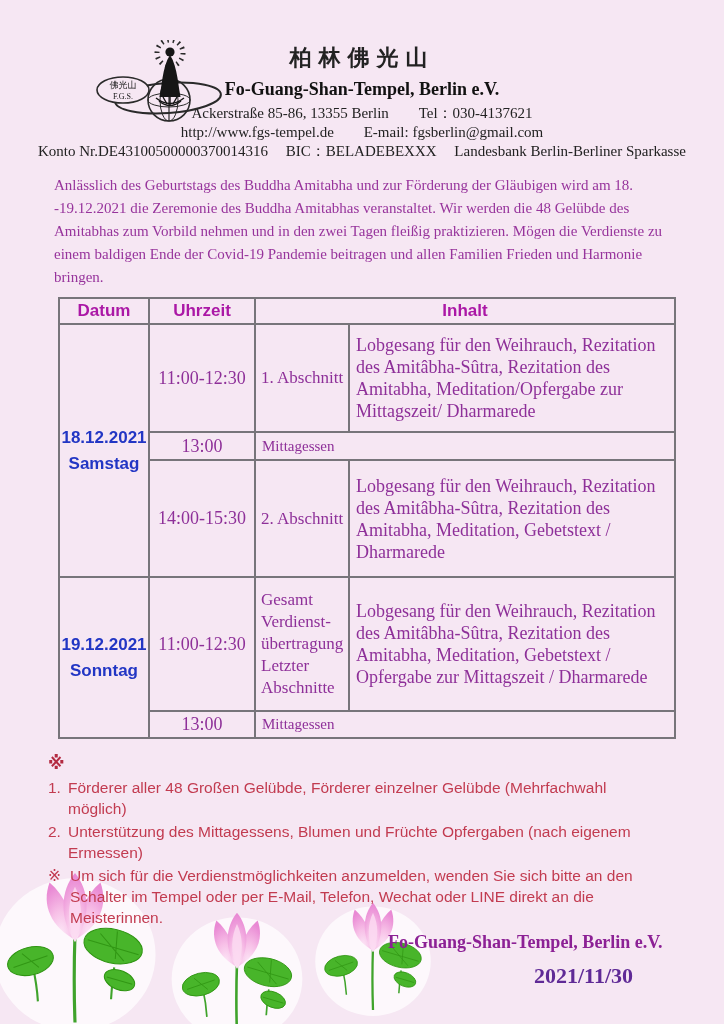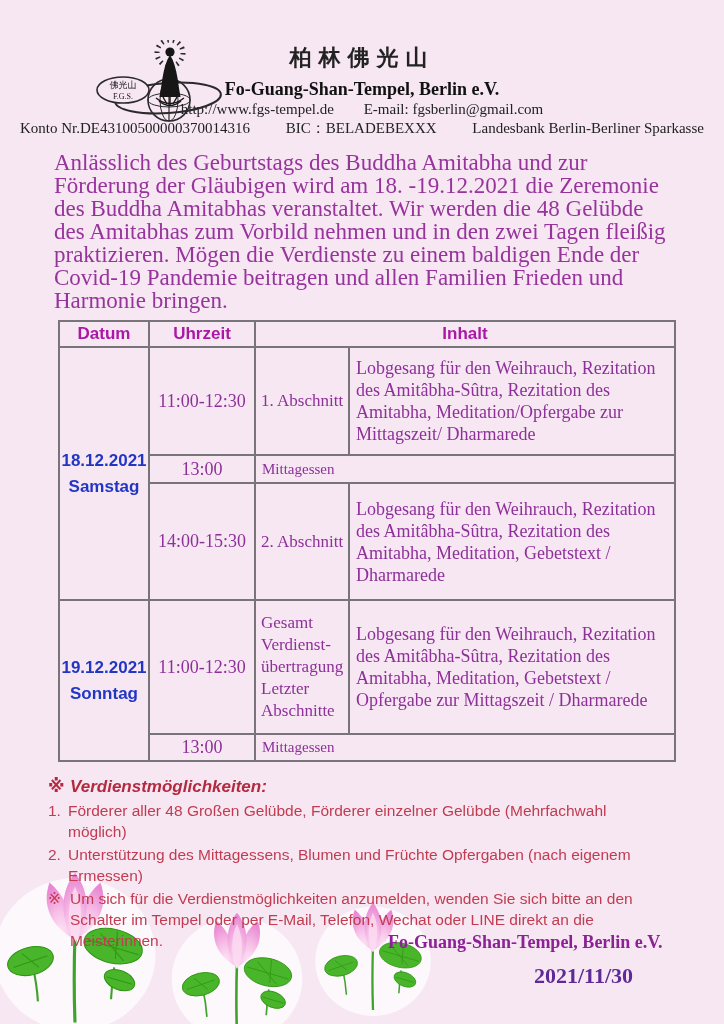--- a/index.html
+++ b/index.html
@@ -11,27 +11,27 @@
   }
 
   
   .logo { position:absolute; left:96px; top:40px; z-index:3; }
   .header-block { position:relative; padding-top:46px; text-align:center; z-index:2; }
   .cn-title { font-size:22px; line-height:24px; letter-spacing:7px; font-weight:600; color:#222; }
   .org-name { margin-top:8px; font-size:18px; line-height:22px; font-weight:bold; color:#111; }
   .contact-line { margin-top:4px; font-size:15px; line-height:19px; color:#222; }
   .contact-line.tight { margin-top:0; line-height:18px; }
   .gap-md { display:inline-block; margin-left:26px; }
-  .gap-sm { display:inline-block; margin-left:32px; }
+  .gap-sm { display:inline-block; margin-left:14px; }
   .konto-line { margin-top:1px; font-size:15px; line-height:19px; color:#222; white-space:nowrap; }
 
   
   .intro {
     margin:13px auto 0 54px; width:618px;
-    font-size:23px; line-height:23px; color:#97349c; text-align:left;
+    font-size:15px; line-height:23px; color:#97349c; text-align:left;
   }
 
   
   table.schedule {
     margin:8px 0 0 58px; border-collapse:collapse; table-layout:fixed;
     width:616px; background:transparent;
   }
   table.schedule col.c1 { width:90px; }
   table.schedule col.c2 { width:106px; }
   table.schedule col.c3 { width:94px; }
@@ -143,20 +143,24 @@
         <ellipse cx="27" cy="50" rx="26" ry="13" fill="#f6e7f3" stroke="#2a2a2a" stroke-width="1.6"></ellipse>
         <text x="27" y="48" text-anchor="middle" font-size="9" fill="#161616">佛光山</text>
         <text x="27" y="59" text-anchor="middle" font-size="8" fill="#161616">F.G.S.</text>
       </g>
     </svg>
   </div>
 
   <div class="header-block">
     <div class="cn-title">柏林佛光山</div>
     <div class="org-name">Fo-Guang-Shan-Tempel, Berlin e.V.</div>
+    <div class="contact-line">
+      <span>Ackerstraße 85-86, 13355 Berlin</span>
+      <span class="gap-md">Tel：030-4137621</span>
+    </div>
     <div class="contact-line tight">
       <span>http://www.fgs-tempel.de</span>
       <span class="gap-md">E-mail: fgsberlin@gmail.com</span>
     </div>
     <div class="konto-line">
       <span>Konto Nr.DE43100500000370014316</span>
       <span class="gap-sm">BIC：BELADEBEXXX</span>
       <span class="gap-sm">Landesbank Berlin-Berliner Sparkasse</span>
     </div>
   </div>
@@ -206,21 +210,20 @@
       <tr class="r-b2">
         <td class="time-cell">13:00</td>
         <td colspan="2" class="lunch-cell">Mittagessen</td>
       </tr>
     </tbody>
   </table>
 
   <div class="notes">
     <div class="notes-title">
       <span class="marker">※</span>
-      <span class="title-text">Verdienstmöglichkeiten:</span>
     </div>
     <div class="note-item">
       <span class="num">1.</span>
       <span class="txt">Förderer aller 48 Großen Gelübde, Förderer einzelner Gelübde (Mehrfachwahl möglich)</span>
     </div>
     <div class="note-item">
       <span class="num">2.</span>
       <span class="txt">Unterstützung des Mittagessens, Blumen und Früchte Opfergaben (nach eigenem Ermessen)</span>
     </div>
     <div class="note-register">

